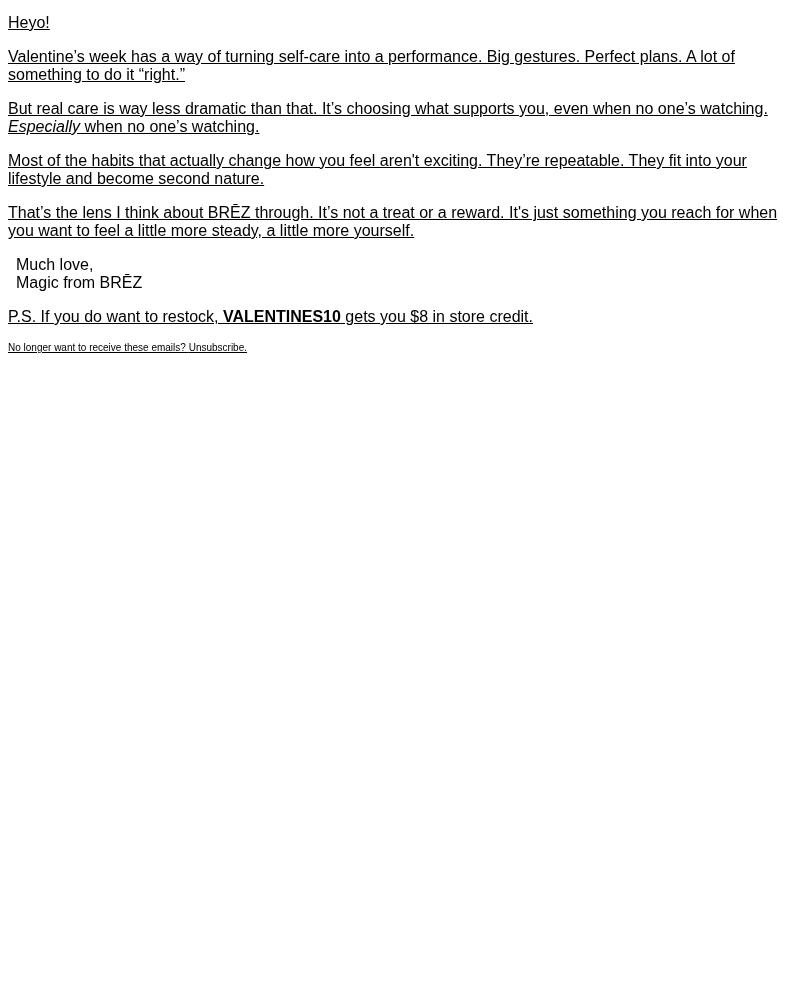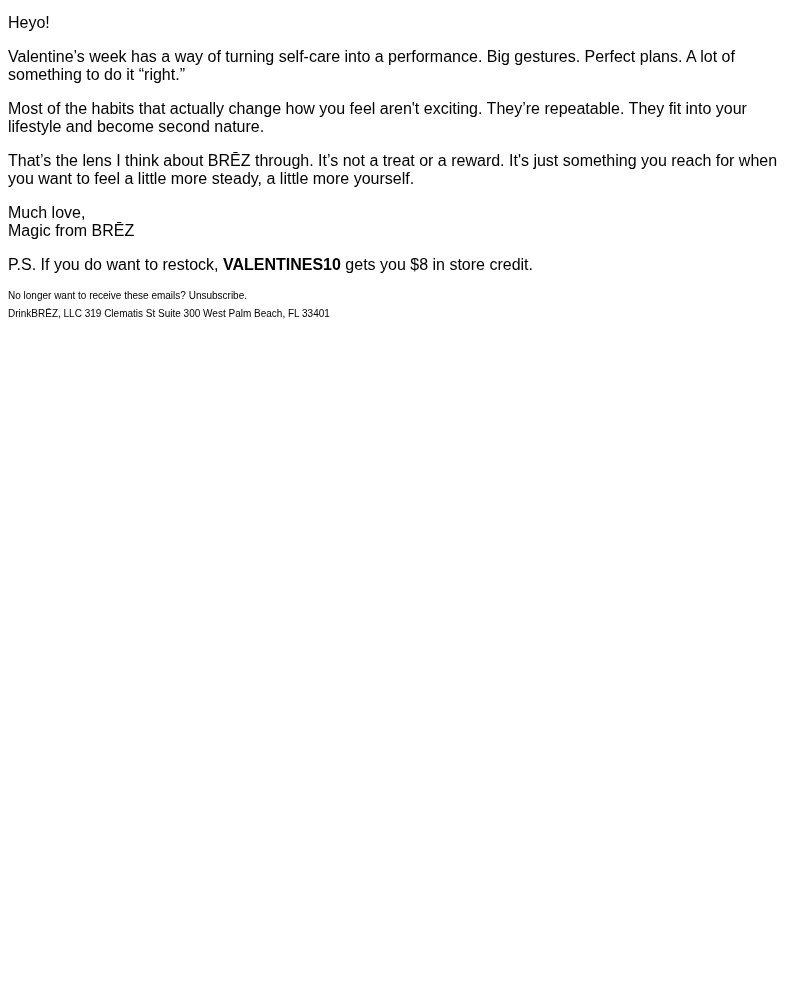--- a/index.html
+++ b/index.html
@@ -6,50 +6,51 @@
     body {
       width: 800px; height: 1000px; overflow: hidden;
       font-family: "Liberation Sans", sans-serif;
       color: #000000;
     }
     .email { padding: 14px 8px 0 8px; }
     p {
       margin: 0 0 16px 0;
       font-size: 16px;
       line-height: 18px;
+      text-decoration: underline;
     }
     .sig { margin-bottom: 16px; }
-    .sig div { font-size: 16px; line-height: 18px; }
+    .sig div { font-size: 16px; line-height: 18px; margin-left: 8px; }
     .footer p {
       font-size: 10px;
       line-height: 12px;
       margin: 0 0 6px 0;
     }
     .footer { margin-top: 8px; }
     em { font-style: italic; }
     strong { font-weight: bold; }
   </style>
 </head>
 <body>
 
 <div class="email">
   <p>Heyo!</p>
 
   <p>Valentine’s week has a way of turning self-care into a performance. Big gestures. Perfect plans. A lot of something to do it “right.”</p>
 
+  <p><span>But real care is way less dramatic than that. It’s choosing what supports you, even when no one’s watching.</span><br><em>Especially</em><span> when no one’s watching.</span></p>
 
   <p>Most of the habits that actually change how you feel aren't exciting. They’re repeatable. They fit into your lifestyle and become second nature.</p>
 
   <p>That’s the lens I think about BRĒZ through. It’s not a treat or a reward. It's just something you reach for when you want to feel a little more steady, a little more yourself.</p>
 
 
   <div class="sig">
     <div>Much love,</div>
     <div>Magic from BRĒZ</div>
   </div>
 
   <p><span>P.S. If you do want to restock, </span><strong>VALENTINES10</strong><span> gets you $8 in store credit.</span></p>
 
   <div class="footer">
     <p><span>No longer want to receive these emails? </span><span>Unsubscribe.</span></p>
-    <p>DrinkBRĒZ, LLC 319 Clematis St Suite 300 West Palm Beach, FL 33401</p>
   </div>
 </div>
 
 </body></html>

